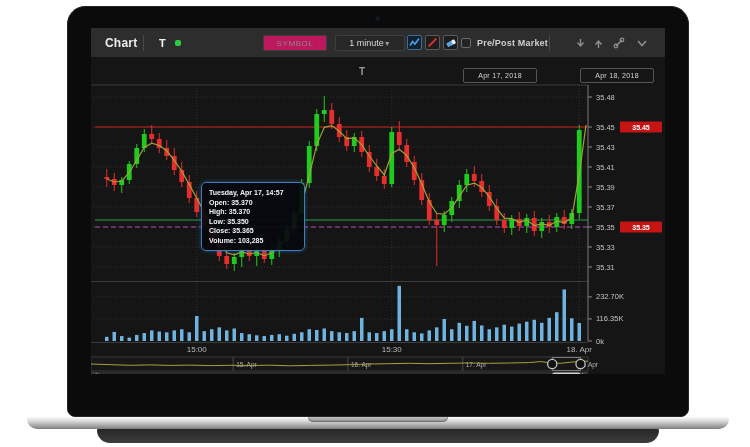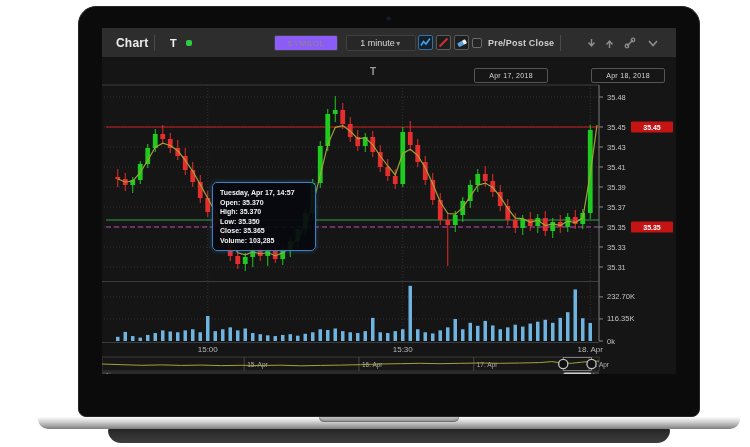--- a/index.html
+++ b/index.html
@@ -1,17 +1,17 @@
 <!DOCTYPE html>
 <html><head>
 <meta charset="utf-8">
 <style>
   html,body{margin:0;padding:0;width:750px;height:447px;background:#fff;overflow:hidden;
     font-family:"Liberation Sans","DejaVu Sans",sans-serif;}
-  .laptop{position:absolute;left:14px;top:0;width:710px;height:447px;}
+  .laptop{position:absolute;left:3px;top:0;width:710px;height:447px;}
   .bezel{position:absolute;left:64px;top:6px;width:622px;height:411px;background:#0b0b0b;
     border:1px solid #262626;border-radius:18px 18px 8px 8px;box-sizing:border-box;}
   .camera{position:absolute;left:372px;top:16px;width:5px;height:5px;border-radius:50%;
     background:#16222c;box-shadow:0 0 2px #000 inset;}
   .base{position:absolute;left:24px;top:417px;width:702px;height:12px;
     background:linear-gradient(180deg,#fbfbfb 0%,#d8d8d8 35%,#a9a9a9 70%,#7e7e7e 100%);
     border-radius:3px 3px 14px 14px;}
   .notch{position:absolute;left:50%;transform:translateX(-50%);top:0;width:140px;height:5px;
     background:linear-gradient(180deg,#c2c2c2,#8f8f8f);border-radius:0 0 9px 9px;
     box-shadow:inset 0 -1px 1px #6d6d6d;}
@@ -21,21 +21,21 @@
   .screen{position:absolute;left:88px;top:28px;width:574px;height:346px;background:#000;overflow:hidden;}
 
   
   .toolbar{position:absolute;left:0;top:0;width:574px;height:30px;background:#2d2d2d;
     border-bottom:1px solid #141414;box-sizing:border-box;}
   .tb{position:absolute;top:0;height:30px;display:flex;align-items:center;}
   .chart-title{left:14px;color:#ececec;font-size:12px;font-weight:bold;letter-spacing:0.2px;}
   .tb-sep{position:absolute;top:7px;width:1px;height:16px;background:#4a4a4a;}
   .ticker{left:68px;color:#f2f2f2;font-size:11px;font-weight:bold;}
   .status-dot{position:absolute;left:84px;top:12px;width:6px;height:6px;border-radius:2px;}
-  .symbol-input{position:absolute;left:172px;top:7px;width:64px;height:16px;background:#8b5cf6;
+  .symbol-input{position:absolute;left:172px;top:7px;width:64px;height:16px;background:#be185d;
     border:1px solid #3f3f3f;border-radius:2px;color:#ddd;text-align:center;font-size:8px;
     letter-spacing:0.6px;box-sizing:border-box;font-family:inherit;}
   .symbol-input::placeholder{color:#8a8a8a;}
   .timeframe{position:absolute;left:244px;top:7px;width:70px;height:16px;background:#272727;
     border:1px solid #3f3f3f;border-radius:2px;color:#d9d9d9;font-size:9px;display:flex;
     align-items:center;justify-content:center;box-sizing:border-box;cursor:pointer;}
   .timeframe .caret{color:#9a9a9a;font-size:7px;}
   .icon-btn{position:absolute;top:7px;width:15px;height:15px;border-radius:2px;box-sizing:border-box;
     display:flex;align-items:center;justify-content:center;cursor:pointer;}
   .btn-ind{left:316px;background:#10202e;border:1px solid #3c6e9e;}
@@ -92,21 +92,21 @@
       </div>
       <div class="icon-btn btn-erase">
         <svg width="12" height="12" viewBox="0 0 12 12">
           <g transform="rotate(-28 6 6)">
             <rect x="1.5" y="4" width="6" height="4.5" rx="1" fill="#5aa0dc"></rect>
             <rect x="7" y="4" width="3.5" height="4.5" rx="1" fill="#e8f0f8"></rect>
           </g>
         </svg>
       </div>
       <div class="checkbox"></div>
-      <div class="prepost">Pre/Post Close</div>
+      <div class="prepost">Pre/Post Market</div>
       <div class="tb-sep" style="left:458px"></div>
       <div class="tb-icon" style="left:482px">
         <svg width="11" height="11" viewBox="0 0 11 11">
           <path d="M5.5 1 V7 M2.5 4.5 L5.5 8 L8.5 4.5" fill="none" stroke="#8f8f8f" stroke-width="1.4"></path>
         </svg>
       </div>
       <div class="tb-icon" style="left:500px">
         <svg width="11" height="11" viewBox="0 0 11 11">
           <path d="M5.5 10 V4 M2.5 6.5 L5.5 3 L8.5 6.5" fill="none" stroke="#8f8f8f" stroke-width="1.4"></path>
         </svg>

